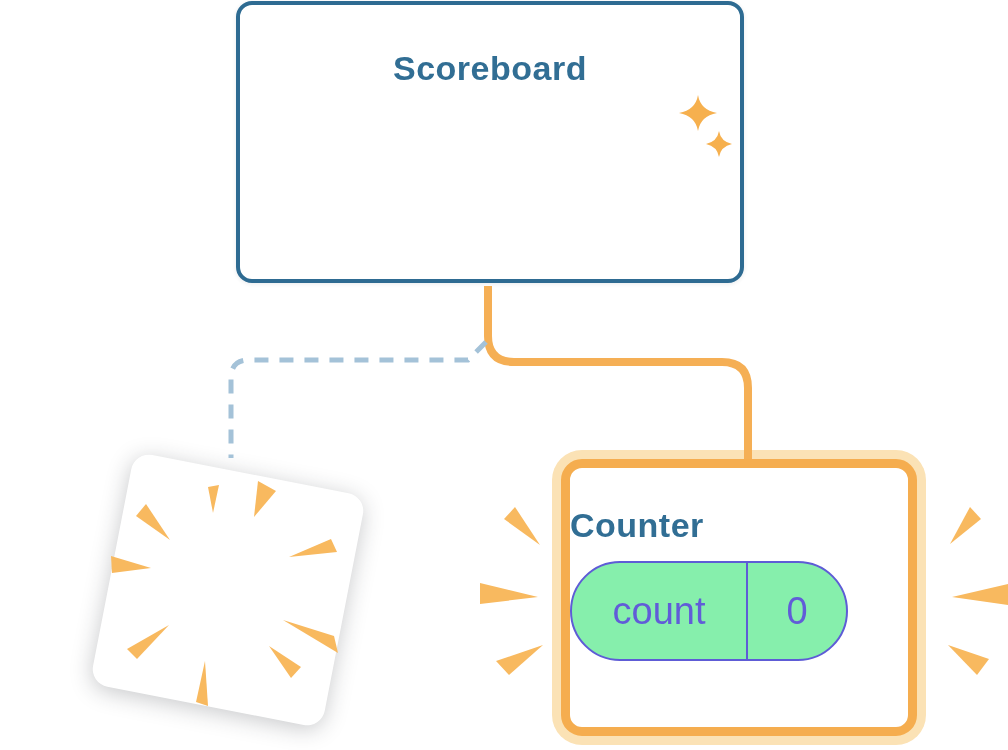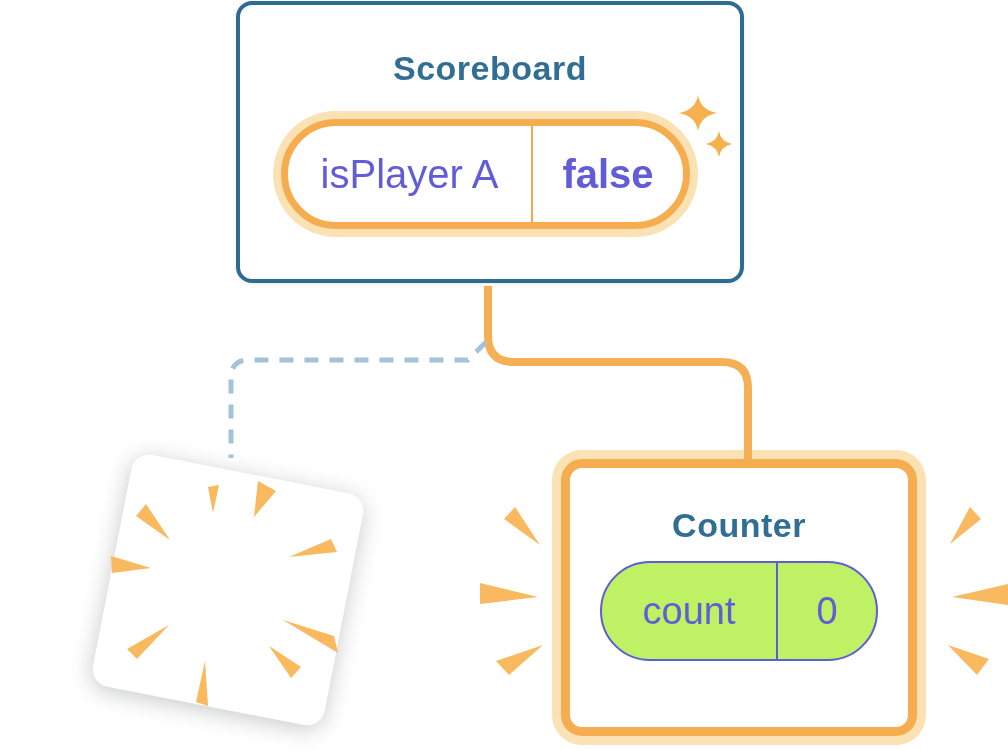--- a/index.html
+++ b/index.html
@@ -79,32 +79,32 @@
     border-radius: 30px;
     padding: 9px;
   }
   .counter-inner {
     width: 100%; height: 100%;
     background: #ffffff;
     border: 9px solid #F5AD4F;
     border-radius: 21px;
     display: flex;
     flex-direction: column;
-    align-items: center;
+    align-items: flex-start;
   }
   .counter-inner .card-title { margin-top: 38px; }
 
   .count-pill {
     margin-top: 16px;
     width: 278px; height: 100px;
     border: 2px solid #5E5CD6;
     border-radius: 52px;
     display: flex;
     overflow: hidden;
-    background: #bef264;
+    background: #86efac;
   }
   .count-cell {
     display: flex;
     align-items: center;
     justify-content: center;
     color: #615CD8;
     font-size: 38px;
   }
   .count-cell.key { width: 176px; border-right: 2px solid #5E5CD6; }
   .count-cell.value { flex: 1; }
@@ -117,26 +117,20 @@
     pointer-events: none;
   }
 </style>
 </head>
 <body>
 
 <div class="canvas">
 
   <div class="scoreboard-card">
     <div class="card-title">Scoreboard</div>
-    <div class="score-pill-outer">
-      <div class="score-pill-inner">
-        <div class="score-cell key">isPlayer A</div>
-        <div class="score-cell value">false</div>
-      </div>
-    </div>
   </div>
 
   <div class="destroyed-card"></div>
 
   <div class="counter-outer">
     <div class="counter-inner">
       <div class="card-title">Counter</div>
       <div class="count-pill">
         <div class="count-cell key">count</div>
         <div class="count-cell value">0</div>

